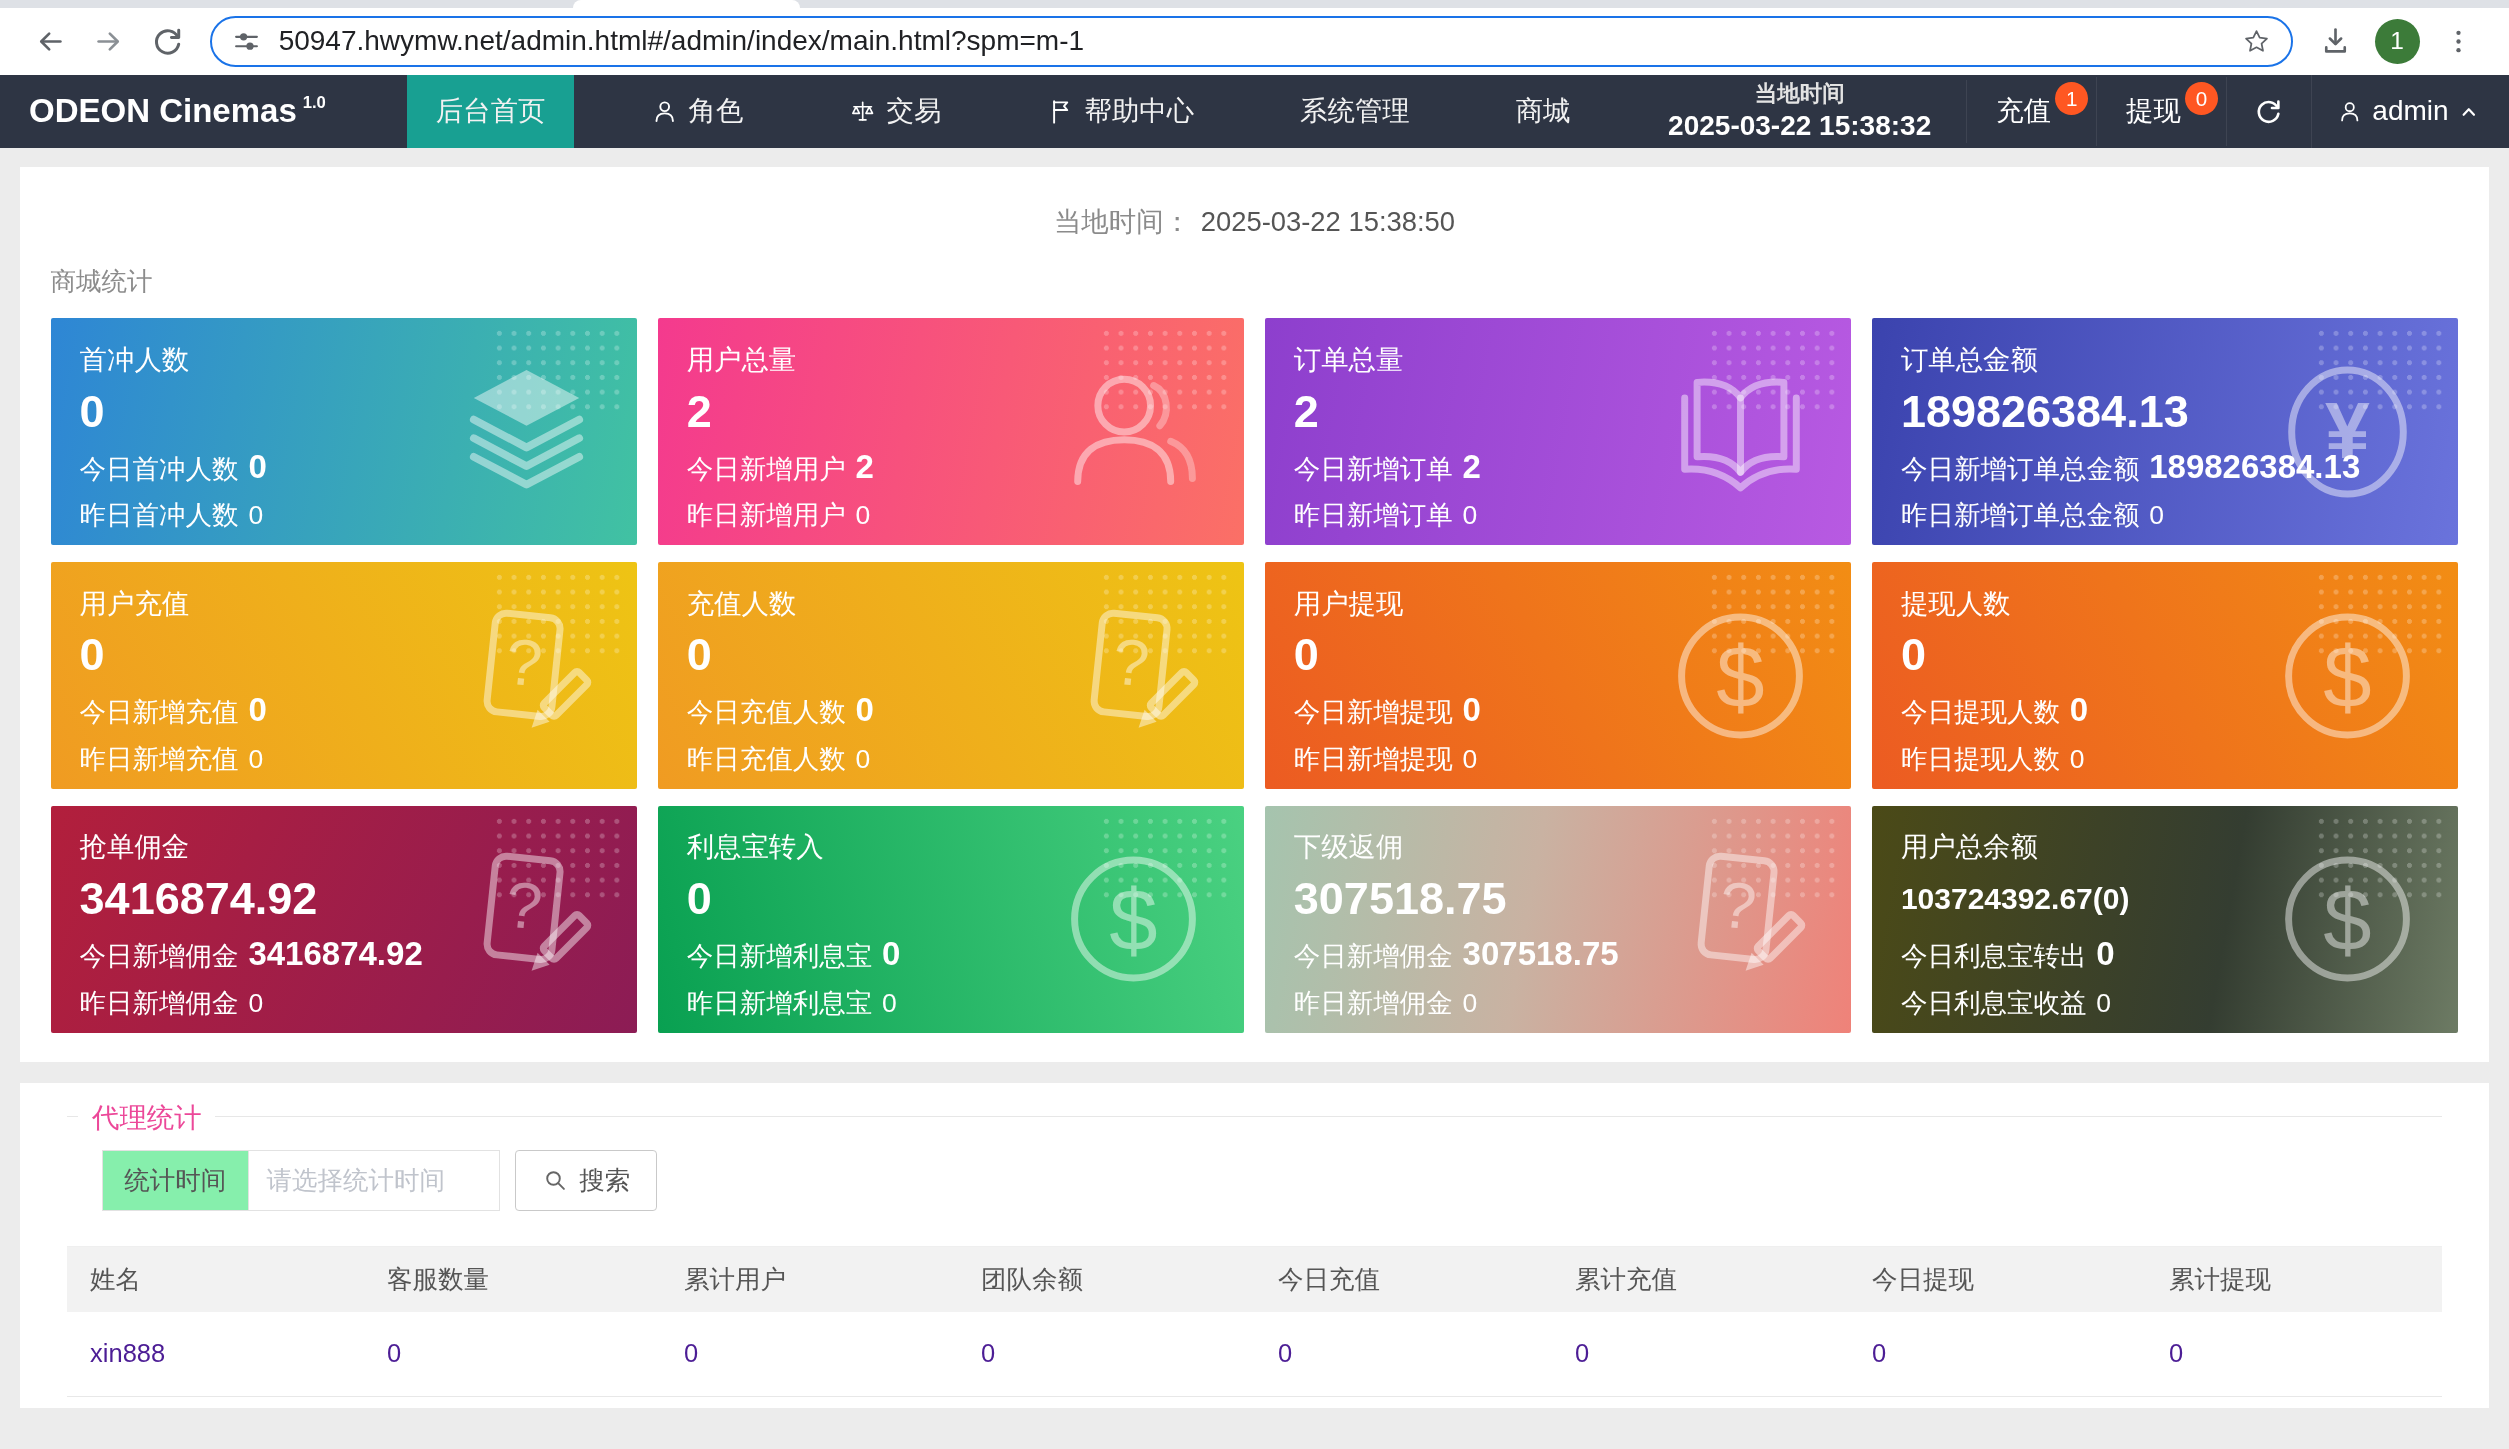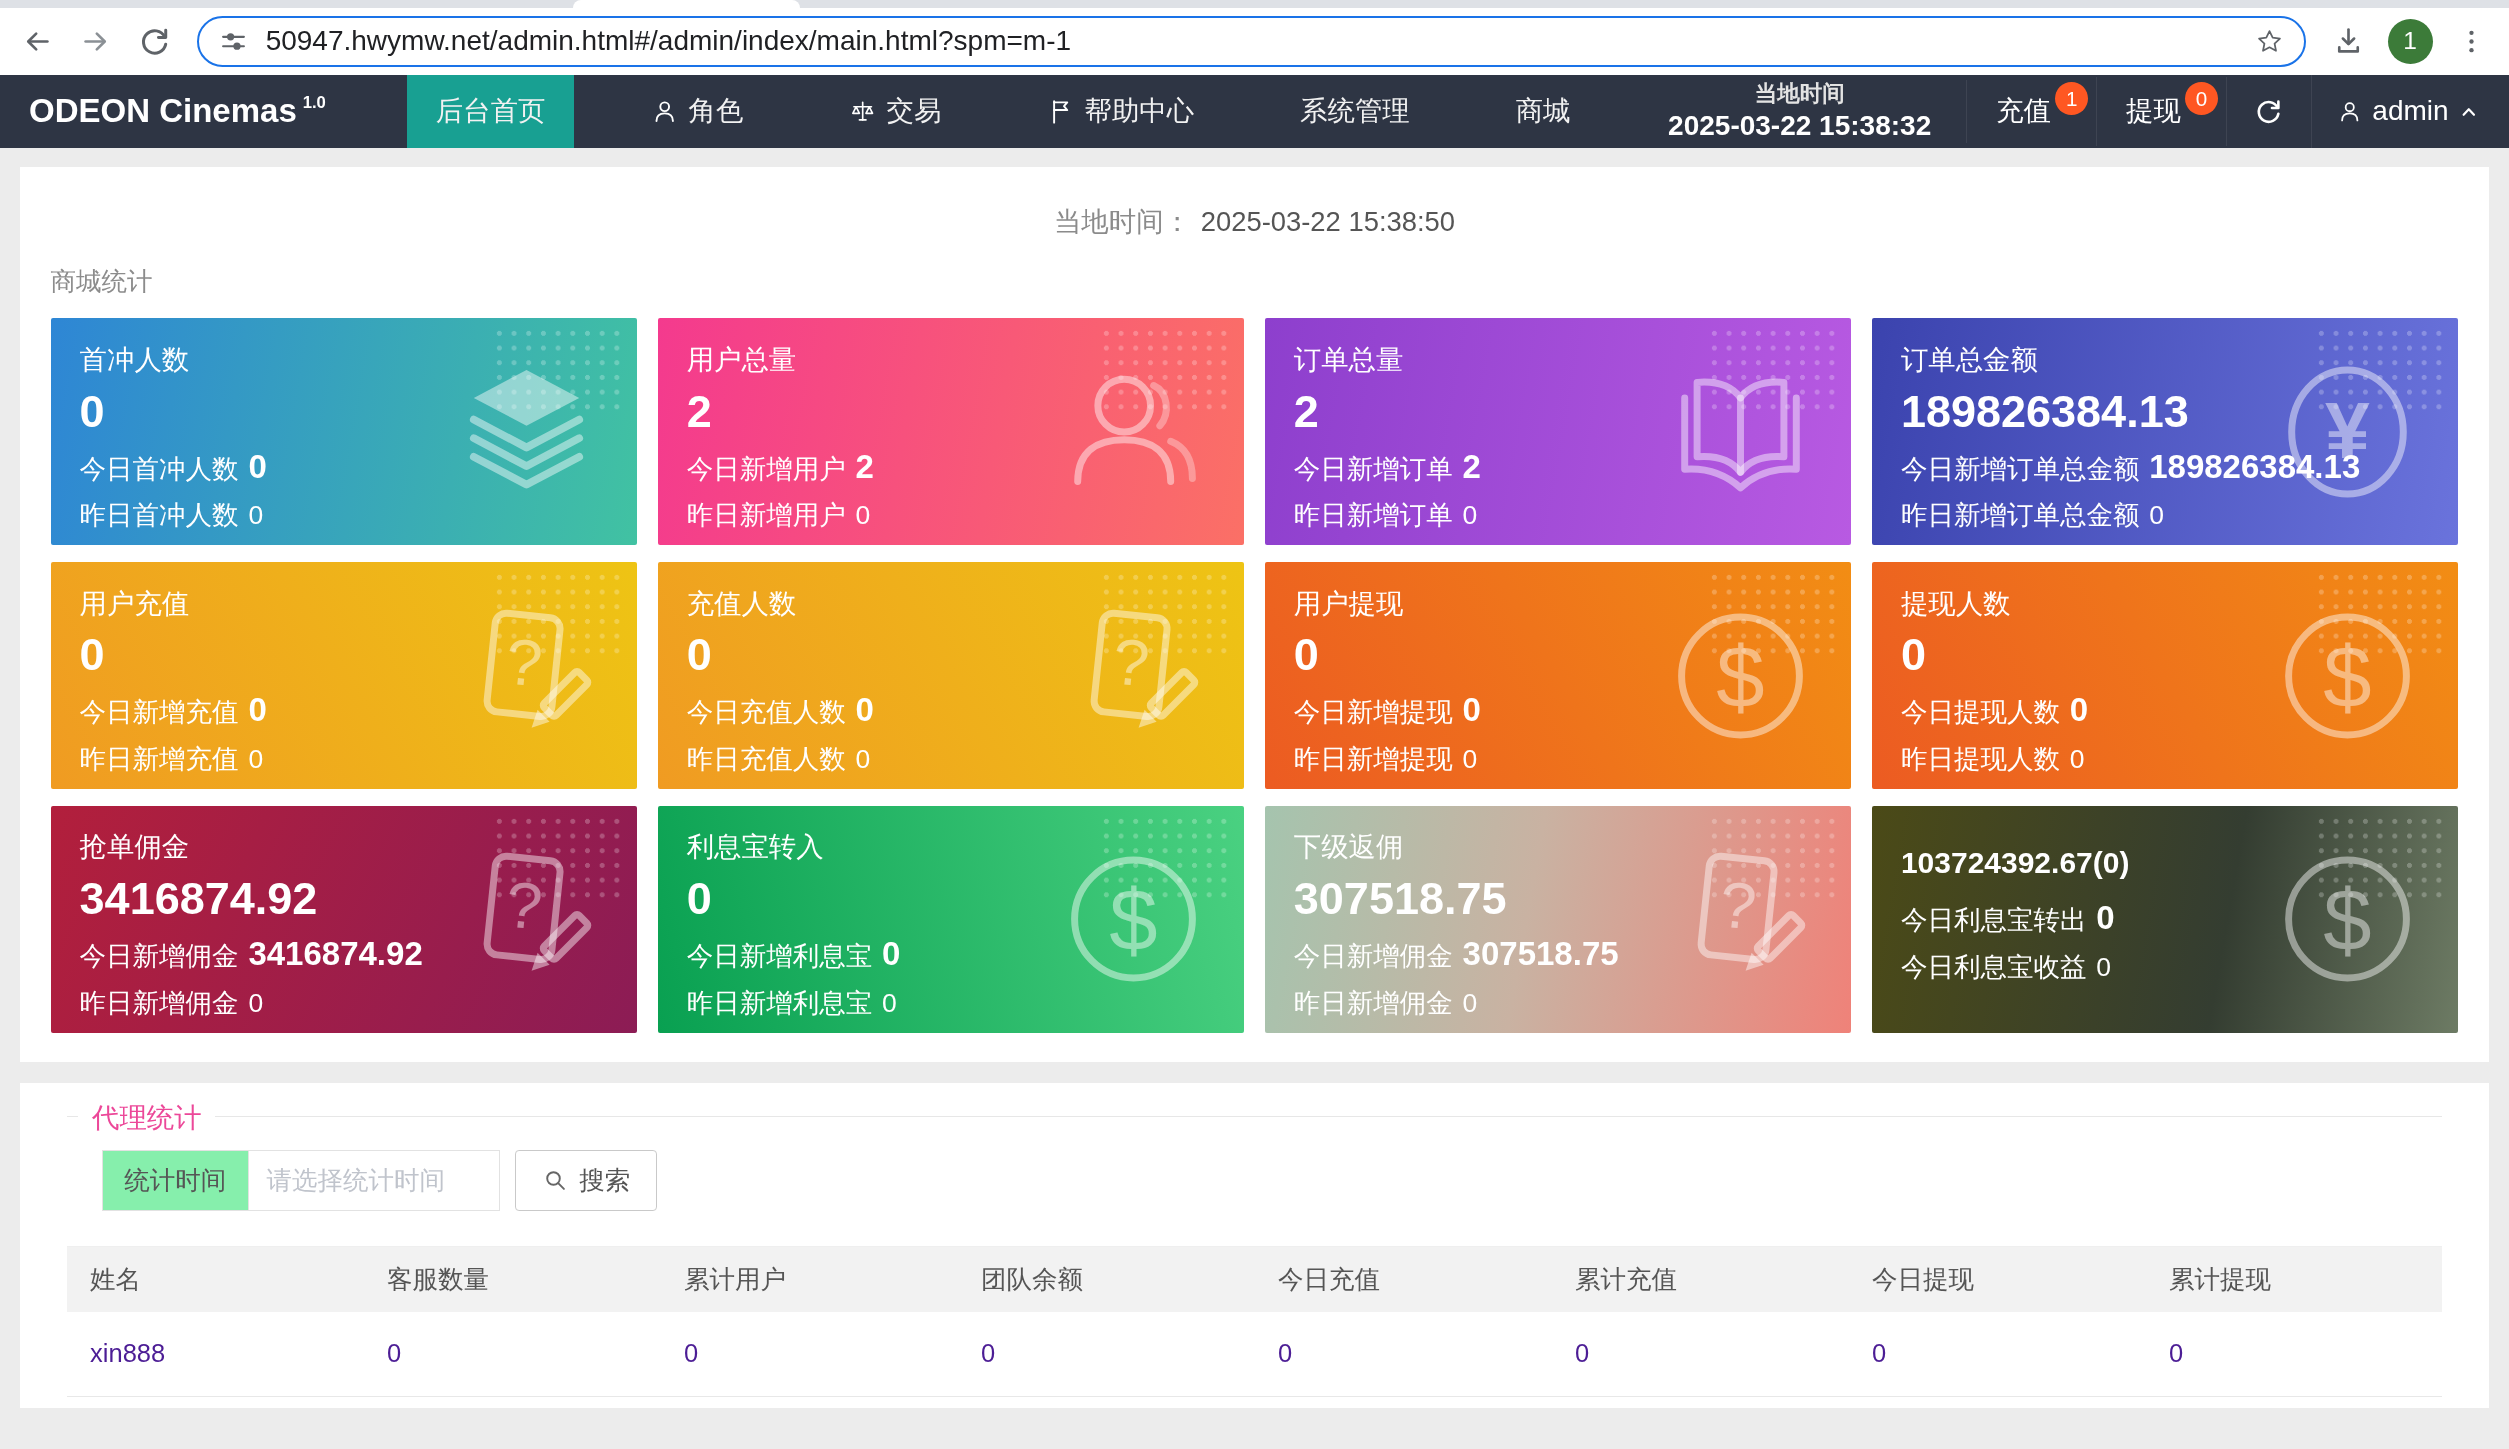--- a/index.html
+++ b/index.html
@@ -8,21 +8,21 @@
     width:2509px; height:1450px; overflow:hidden;
     background:#ececec;
     font-family:"Liberation Sans","DejaVu Sans",sans-serif;
     -webkit-font-smoothing:antialiased;
   }
   .icon svg { display:block; }
 
   
   .tabstrip { position:relative; height:7.8px; background:#dee1e6; }
   .tab-remnant { position:absolute; left:573px; top:0; width:227px; height:7.8px; background:#fff; border-radius:9.8px 9.8px 0 0; }
-  .toolbar { height:67px; background:#fff; display:flex; align-items:center; padding:0 8px; }
+  .toolbar { height:67px; background:#fff; display:flex; align-items:center; padding:0 21px; }
   .tb-btn { width:43px; height:43px; display:flex; align-items:center; justify-content:center; margin:0 7.8px; border-radius:50%; color:#5f6368; }
   .tb-btn.dim { color:#8b9095; }
   .tb-btn svg { width:33px; height:33px; }
   .addr {
     flex:1; height:51px; margin:0 13.7px; border:2.9px solid var(--addr-focus,#1a73e8);
     border-radius:27.4px; background:#fff; display:flex; align-items:center; padding:0 19.6px;
   }
   .addr .icon svg { width:29px; height:29px; color:#5f6368; }
   .url { flex:1; margin-left:17.6px; font-size:28px; color:#202124; white-space:nowrap; overflow:hidden; }
   .star svg { width:33px; height:33px; color:#5f6368; }
@@ -402,20 +402,21 @@
         <div class="card-value">307518.75</div>
         <div class="card-line"><span>今日新增佣金</span><span class="v2">307518.75</span></div>
         <div class="card-line"><span>昨日新增佣金</span><span class="v3">0</span></div>
       </div>
       <div class="card" style="background: linear-gradient(100deg, rgb(75, 74, 23), rgb(52, 61, 49) 60%, rgb(109, 123, 100));">
         <div class="card-dots"></div>
         <div class="card-icon"><svg viewBox="0 0 100 100" fill="none" stroke="currentColor" stroke-linecap="round" stroke-linejoin="round" stroke-width="4.5">
             <circle cx="50" cy="50" r="38"></circle>
             <text x="50" y="70" font-size="56" text-anchor="middle" fill="currentColor" stroke="none">$</text>
           </svg></div>
+        <div class="card-title">用户总余额</div>
         <div class="card-value compact">103724392.67(0)</div>
         <div class="card-line"><span>今日利息宝转出</span><span class="v2">0</span></div>
         <div class="card-line"><span>今日利息宝收益</span><span class="v3">0</span></div>
       </div>
     </div>
 </div>
 
 <div class="panel panel-2">
   <div class="fieldset-title">
     <span>代理统计</span>

